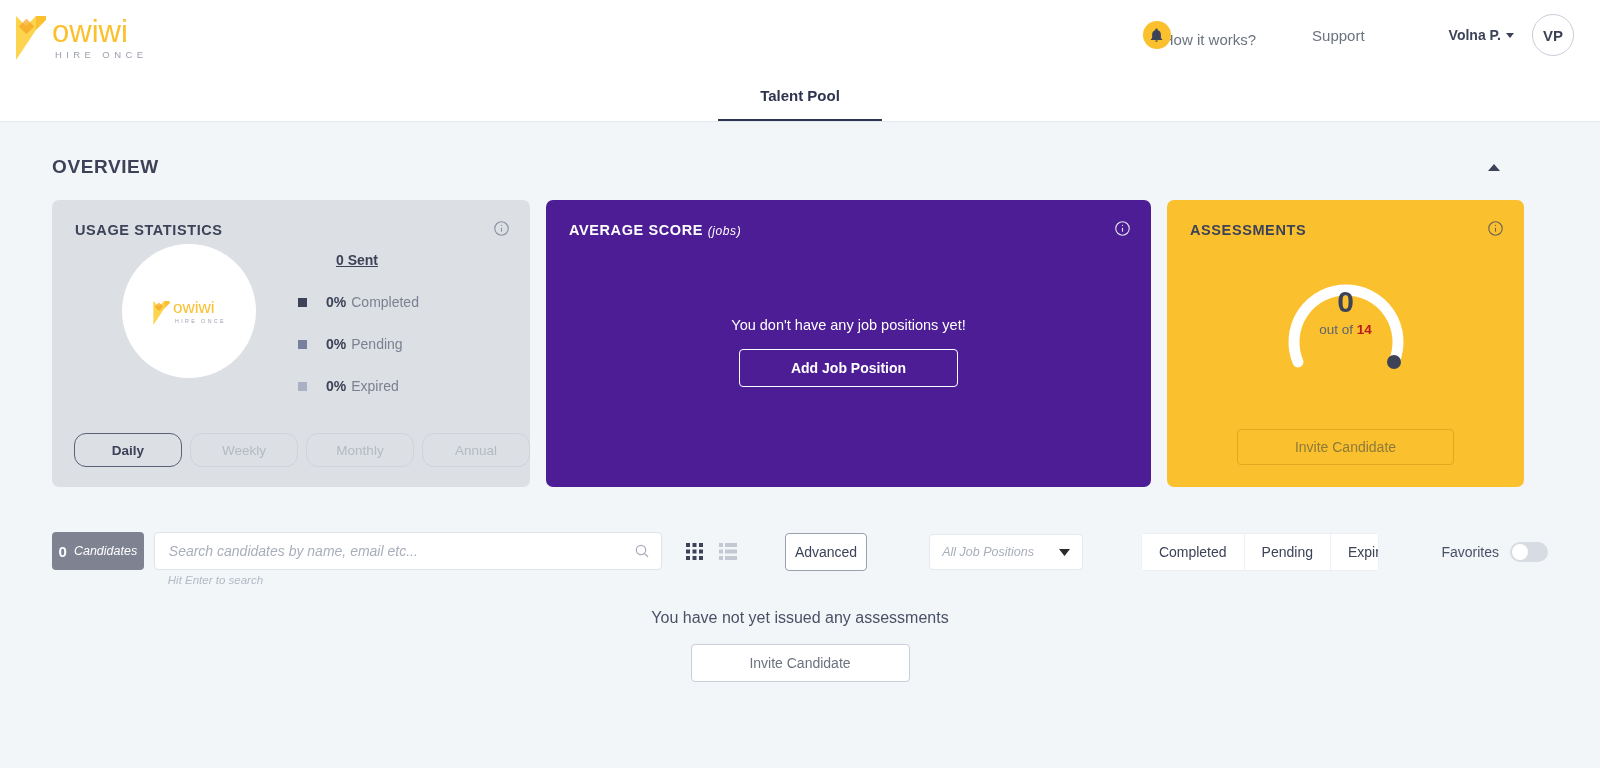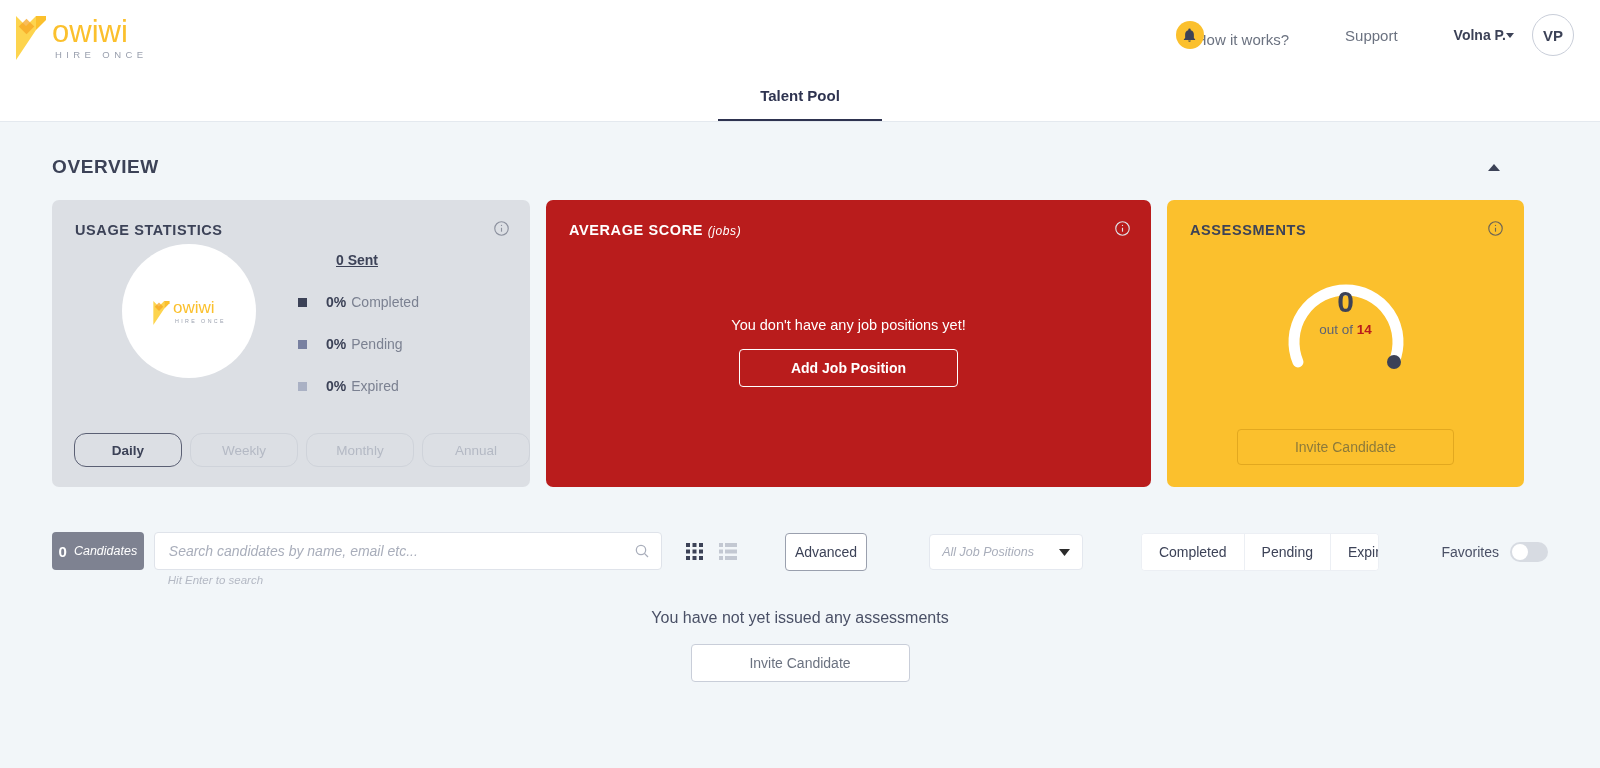--- a/index.html
+++ b/index.html
@@ -37,21 +37,21 @@
   .bell-wrap { position: relative; display: flex; align-items: center; }
   .bell {
     width: 28px; height: 28px; border-radius: 50%;
     background: #fbc02d; display: flex; align-items: center; justify-content: center;
     position: relative; z-index: 2;
   }
   .howitworks {
     font-size: 15px; color: #6b7280; margin-left: -8px; margin-top: 8px;
   }
   .support { font-size: 15px; color: #6b7280; margin-left: 56px; }
-  .userbox { display: flex; align-items: center; margin-left: 56px; }
+  .userbox { display: flex; align-items: center; margin-left: 84px; gap: 5px; }
   .username { font-size: 14px; color: #3c4257; font-weight: bold; }
   .caret-down {
     width: 0; height: 0;
     border-left: 4.5px solid transparent; border-right: 4.5px solid transparent;
     border-top: 5px solid #3c4257;
   }
   .avatar {
     width: 42px; height: 42px; border-radius: 50%;
     border: 1.5px solid #c9ced9; background: #fff;
     display: flex; align-items: center; justify-content: center;
@@ -89,21 +89,21 @@
     border-left: 6px solid transparent; border-right: 6px solid transparent;
     border-bottom: 7px solid #3c4257; margin-right: 48px;
   }
 
   
   .cards {
     display: flex; gap: 16px; padding: 22px 52px 0 52px;
   }
   .card { border-radius: 7px; position: relative; height: 287px; }
   .card-usage { width: 478px; background: #dcdfe4; }
-  .card-avg { width: 605px; background: #b91c1c; }
+  .card-avg { width: 605px; background: #4c1d95; }
   .card-assess { width: 357px; background: #fbc02d; }
   .card-title {
     position: absolute; top: 22px; left: 23px;
     font-size: 14.5px; font-weight: bold; letter-spacing: 0.6px;
   }
   .card-usage .card-title { color: #3c4257; }
   .card-avg .card-title { color: #ffffff; }
   .card-assess .card-title { color: #3c4257; }
   .card-title .sub { font-size: 12px; font-style: italic; font-weight: normal; }
   .info-icon { position: absolute; top: 20px; right: 20px; }

